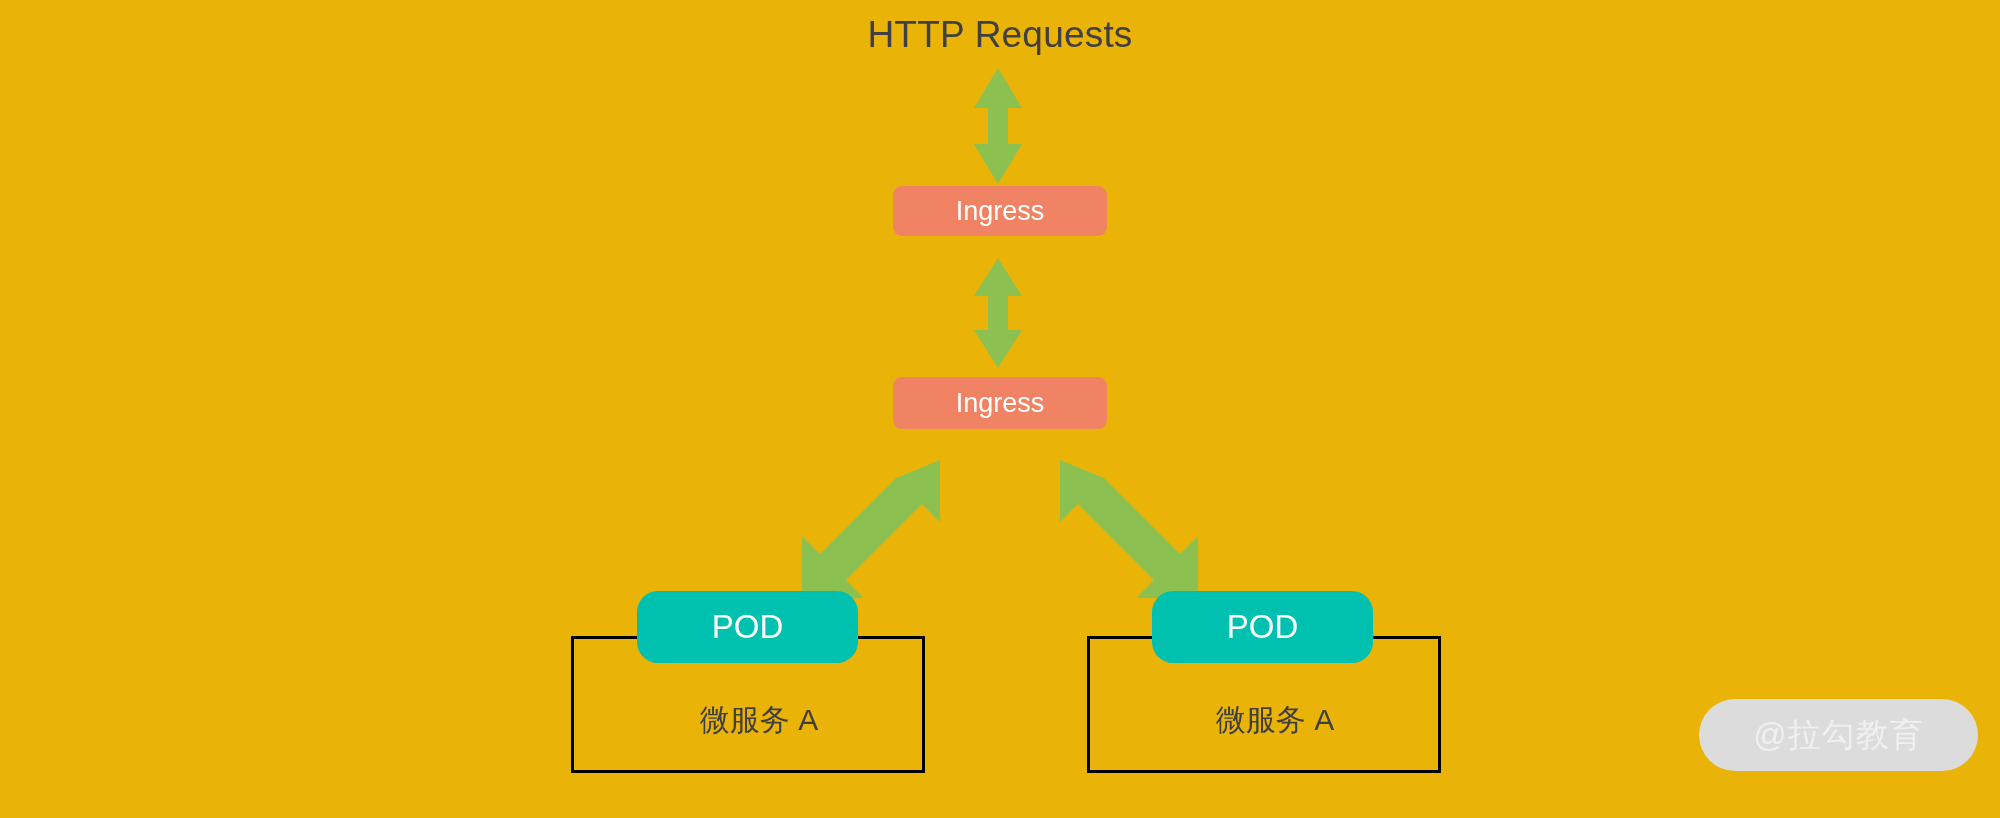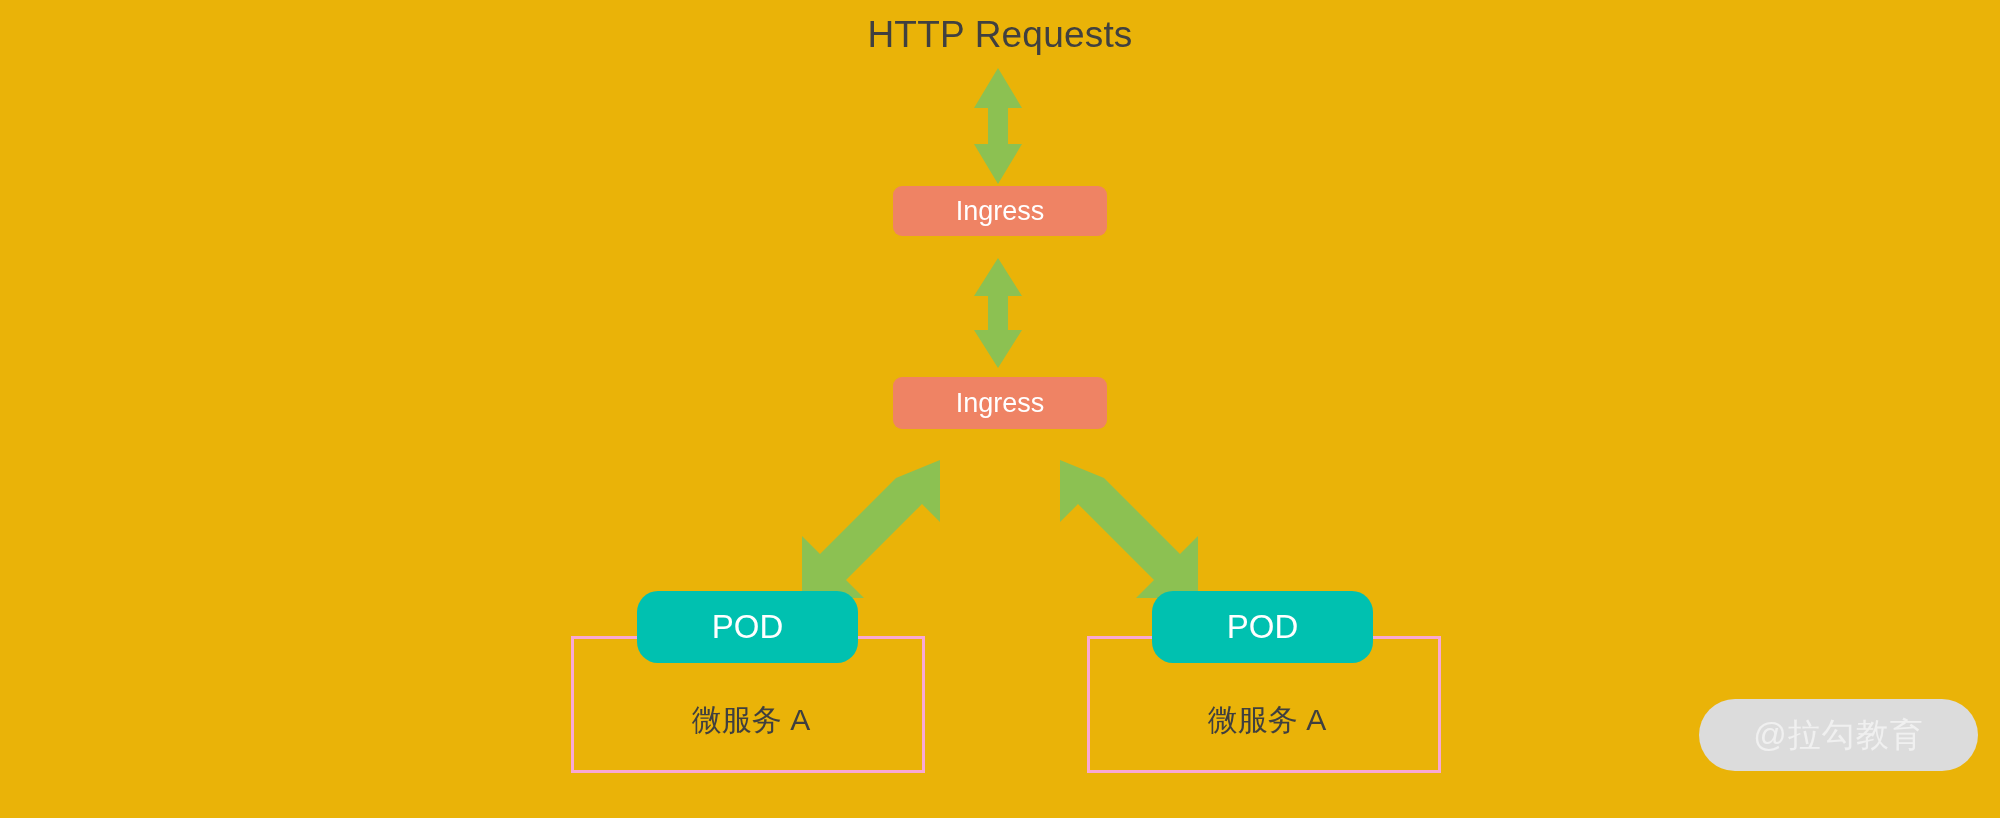--- a/index.html
+++ b/index.html
@@ -77,25 +77,26 @@
     height: 72px;
     z-index: 3;
   }
   .pod-left  { left: 637px;  top: 591px; }
   .pod-right { left: 1152px; top: 591px; }
 
   
   .service-container {
     position: absolute;
     box-sizing: border-box;
-    border: 3px solid #f9a8d4;
+    border: 3px solid #000000;
     background: transparent;
     width: 354px;
     height: 137px;
     z-index: 1;
+    padding-left: 8px;
   }
   .svc-left  { left: 571px;  top: 636px; }
   .svc-right { left: 1087px; top: 636px; }
 
   .service-label {
     position: absolute;
     width: 354px;
     text-align: center;
     top: 61px;
     font-size: 30px;

